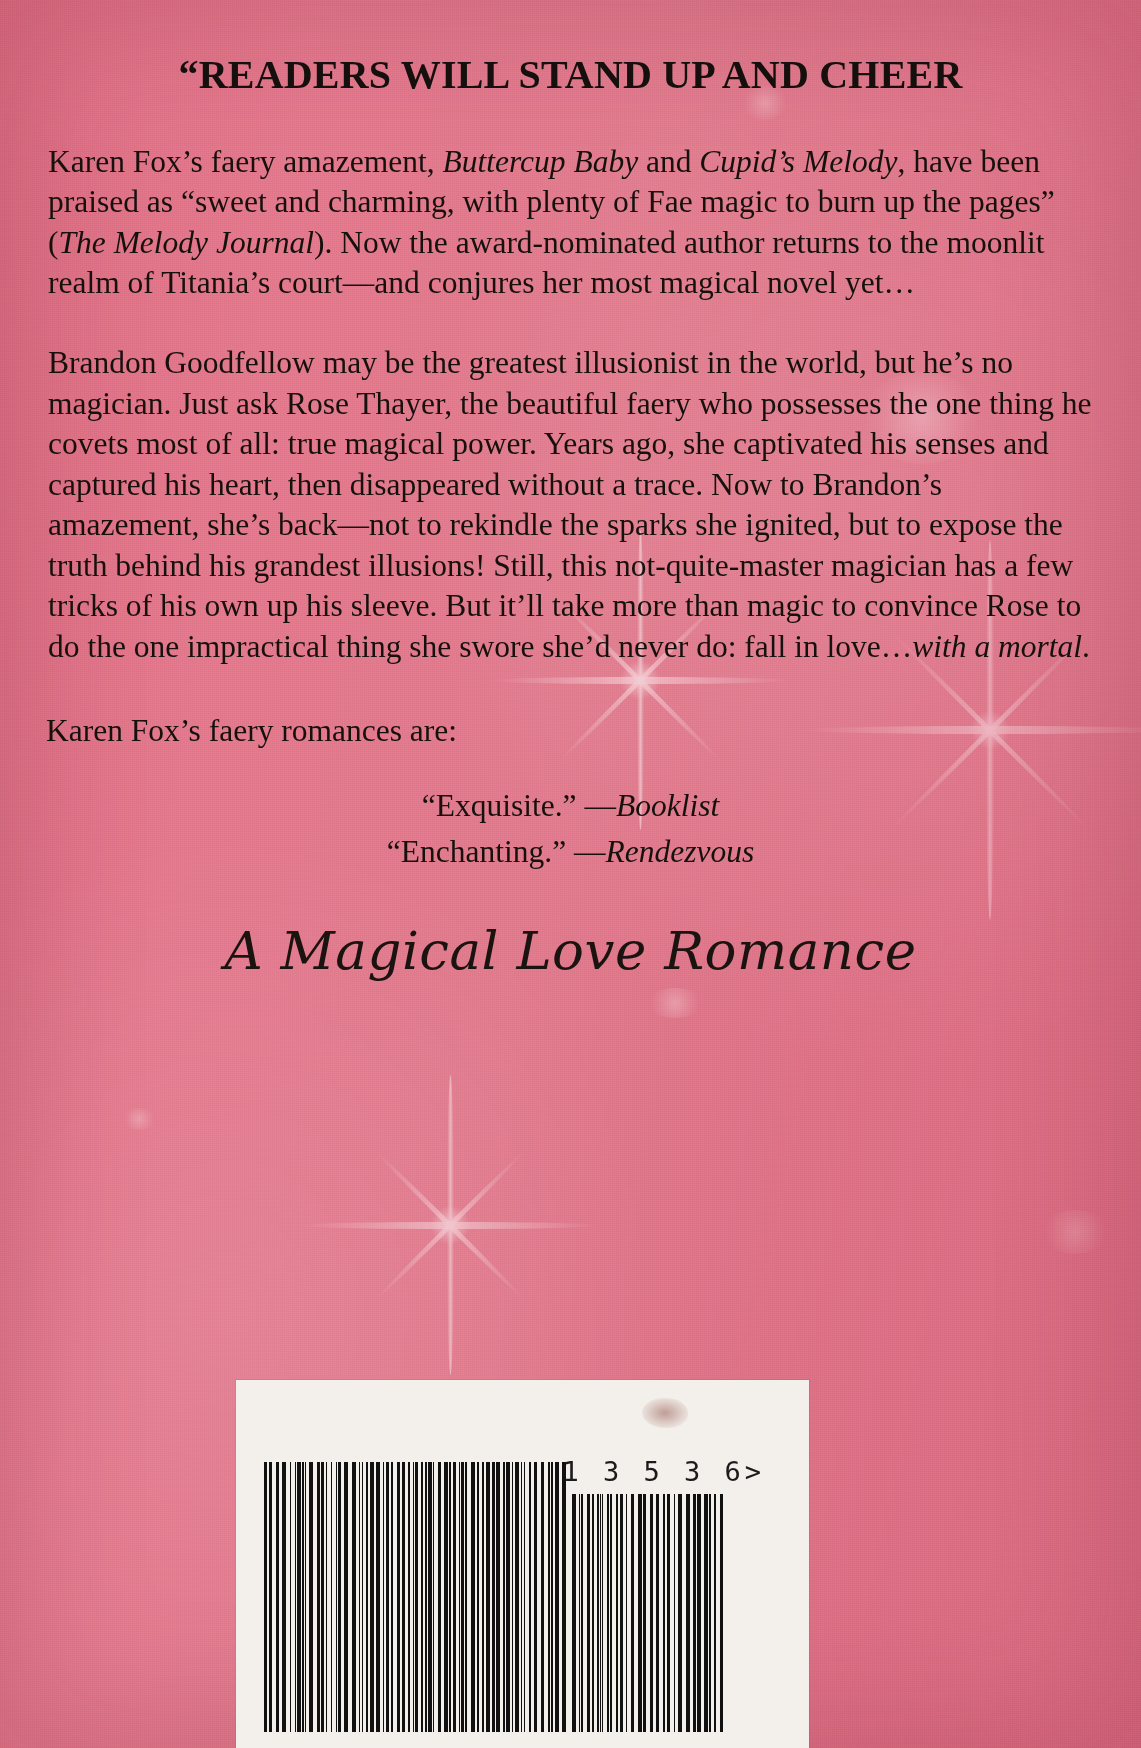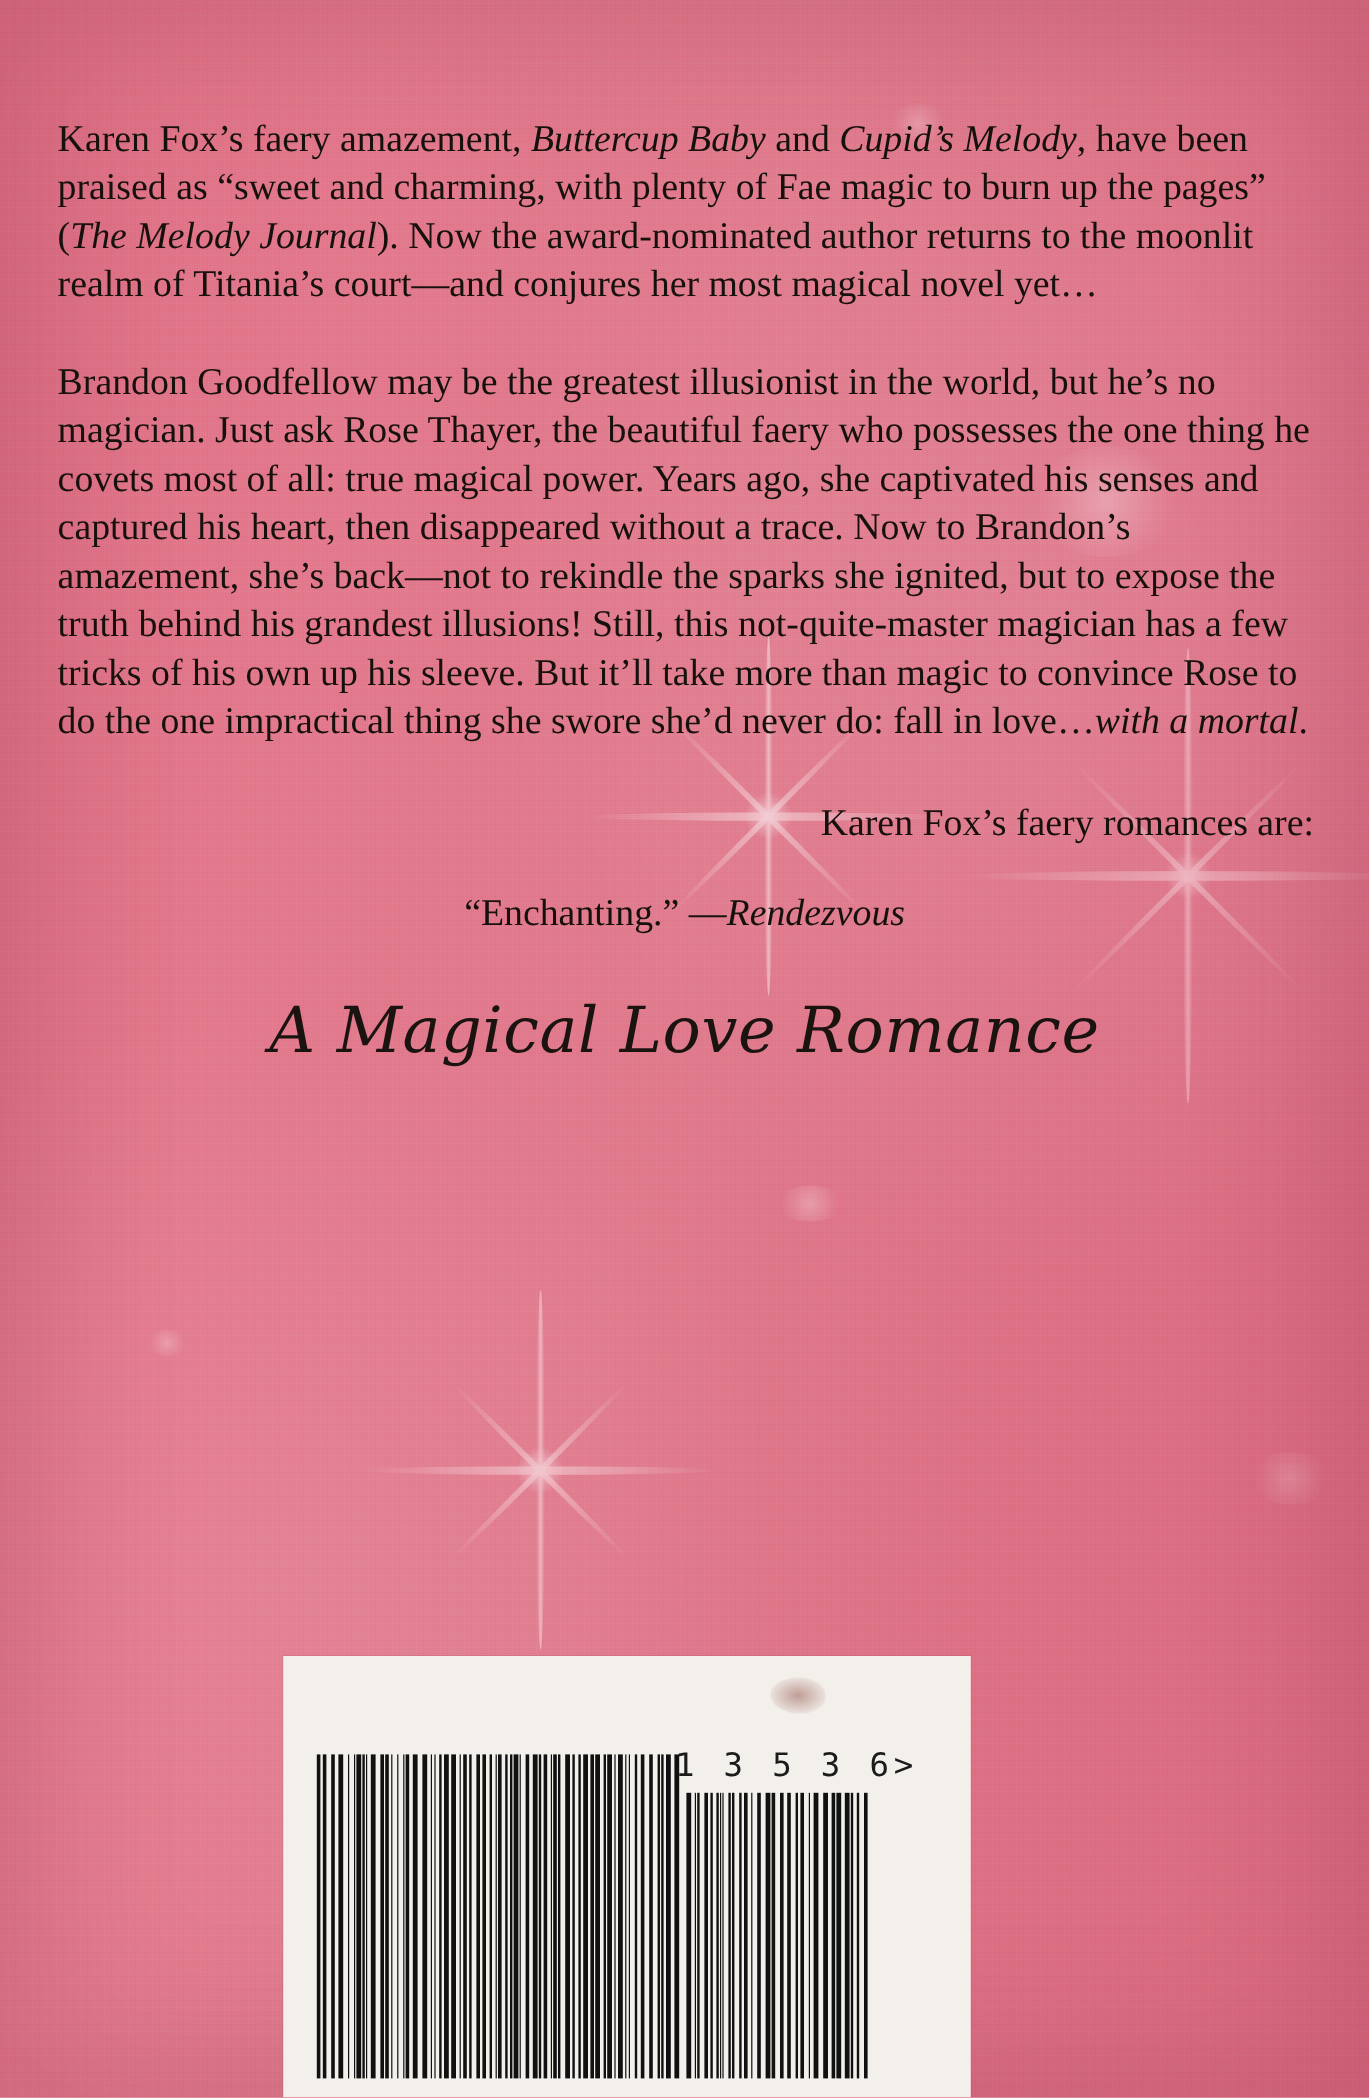--- a/index.html
+++ b/index.html
@@ -101,21 +101,21 @@
     text-align: left;
     color: #17110e;
   }
   .blurb.second {
     margin-top: 40px;
   }
   .blurb i {
     font-style: italic;
   }
   .praise-lead {
-    text-align: right;
+    text-align: left;
     font-size: 31.5px;
     margin-top: 46px;
     color: #17110e;
   }
   .praise-list {
     text-align: center;
     font-size: 31.5px;
     line-height: 1.44;
     margin-top: 34px;
     color: #17110e;
@@ -231,33 +231,37 @@
 
   <span class="glow-blob" style="left:862px; top:372px; width:120px; height:92px; opacity:0.5;"></span>
   <span class="glow-blob" style="left:742px; top:86px; width:46px; height:34px; opacity:0.45;"></span>
   <span class="glow-blob" style="left:646px; top:988px; width:58px; height:30px; opacity:0.5;"></span>
   <span class="glow-blob" style="left:122px; top:1108px; width:34px; height:22px; opacity:0.45;"></span>
   <span class="glow-blob" style="left:1040px; top:1210px; width:70px; height:44px; opacity:0.35;"></span>
 
   <div class="content">
 
     <h1 class="pull-quote">
+      <span>“READERS WILL STAND UP AND CHEER</span>
     </h1>
 
     <p class="blurb first">
       <span>Karen Fox’s faery amazement, </span><i>Buttercup Baby</i><span> and </span><i>Cupid’s Melody</i><span>, have been praised as “sweet and charming, with plenty of Fae magic to burn up the pages” (</span><i>The Melody Journal</i><span>). Now the award-nominated author returns to the moonlit realm of Titania’s court—and conjures her most magical novel yet…</span>
     </p>
 
     <p class="blurb second">
       <span>Brandon Goodfellow may be the greatest illusionist in the world, but he’s no magician. Just ask Rose Thayer, the beautiful faery who possesses the one thing he covets most of all: true magical power. Years ago, she captivated his senses and captured his heart, then disappeared without a trace. Now to Brandon’s amazement, she’s back—not to rekindle the sparks she ignited, but to expose the truth behind his grandest illusions! Still, this not-quite-master magician has a few tricks of his own up his sleeve. But it’ll take more than magic to convince Rose to do the one impractical thing she swore she’d never do: fall in love…</span><i>with a mortal</i><span>.</span>
     </p>
 
     <p class="praise-lead">Karen Fox’s faery romances are:</p>
 
     <div class="praise-list">
+      <div>
+        <span>“Exquisite.” —</span><span class="src">Booklist</span>
+      </div>
       <div>
         <span>“Enchanting.” —</span><span class="src">Rendezvous</span>
       </div>
     </div>
 
     <div class="tagline">A Magical Love Romance</div>
 
   </div>
 
   <div class="barcode-block">

